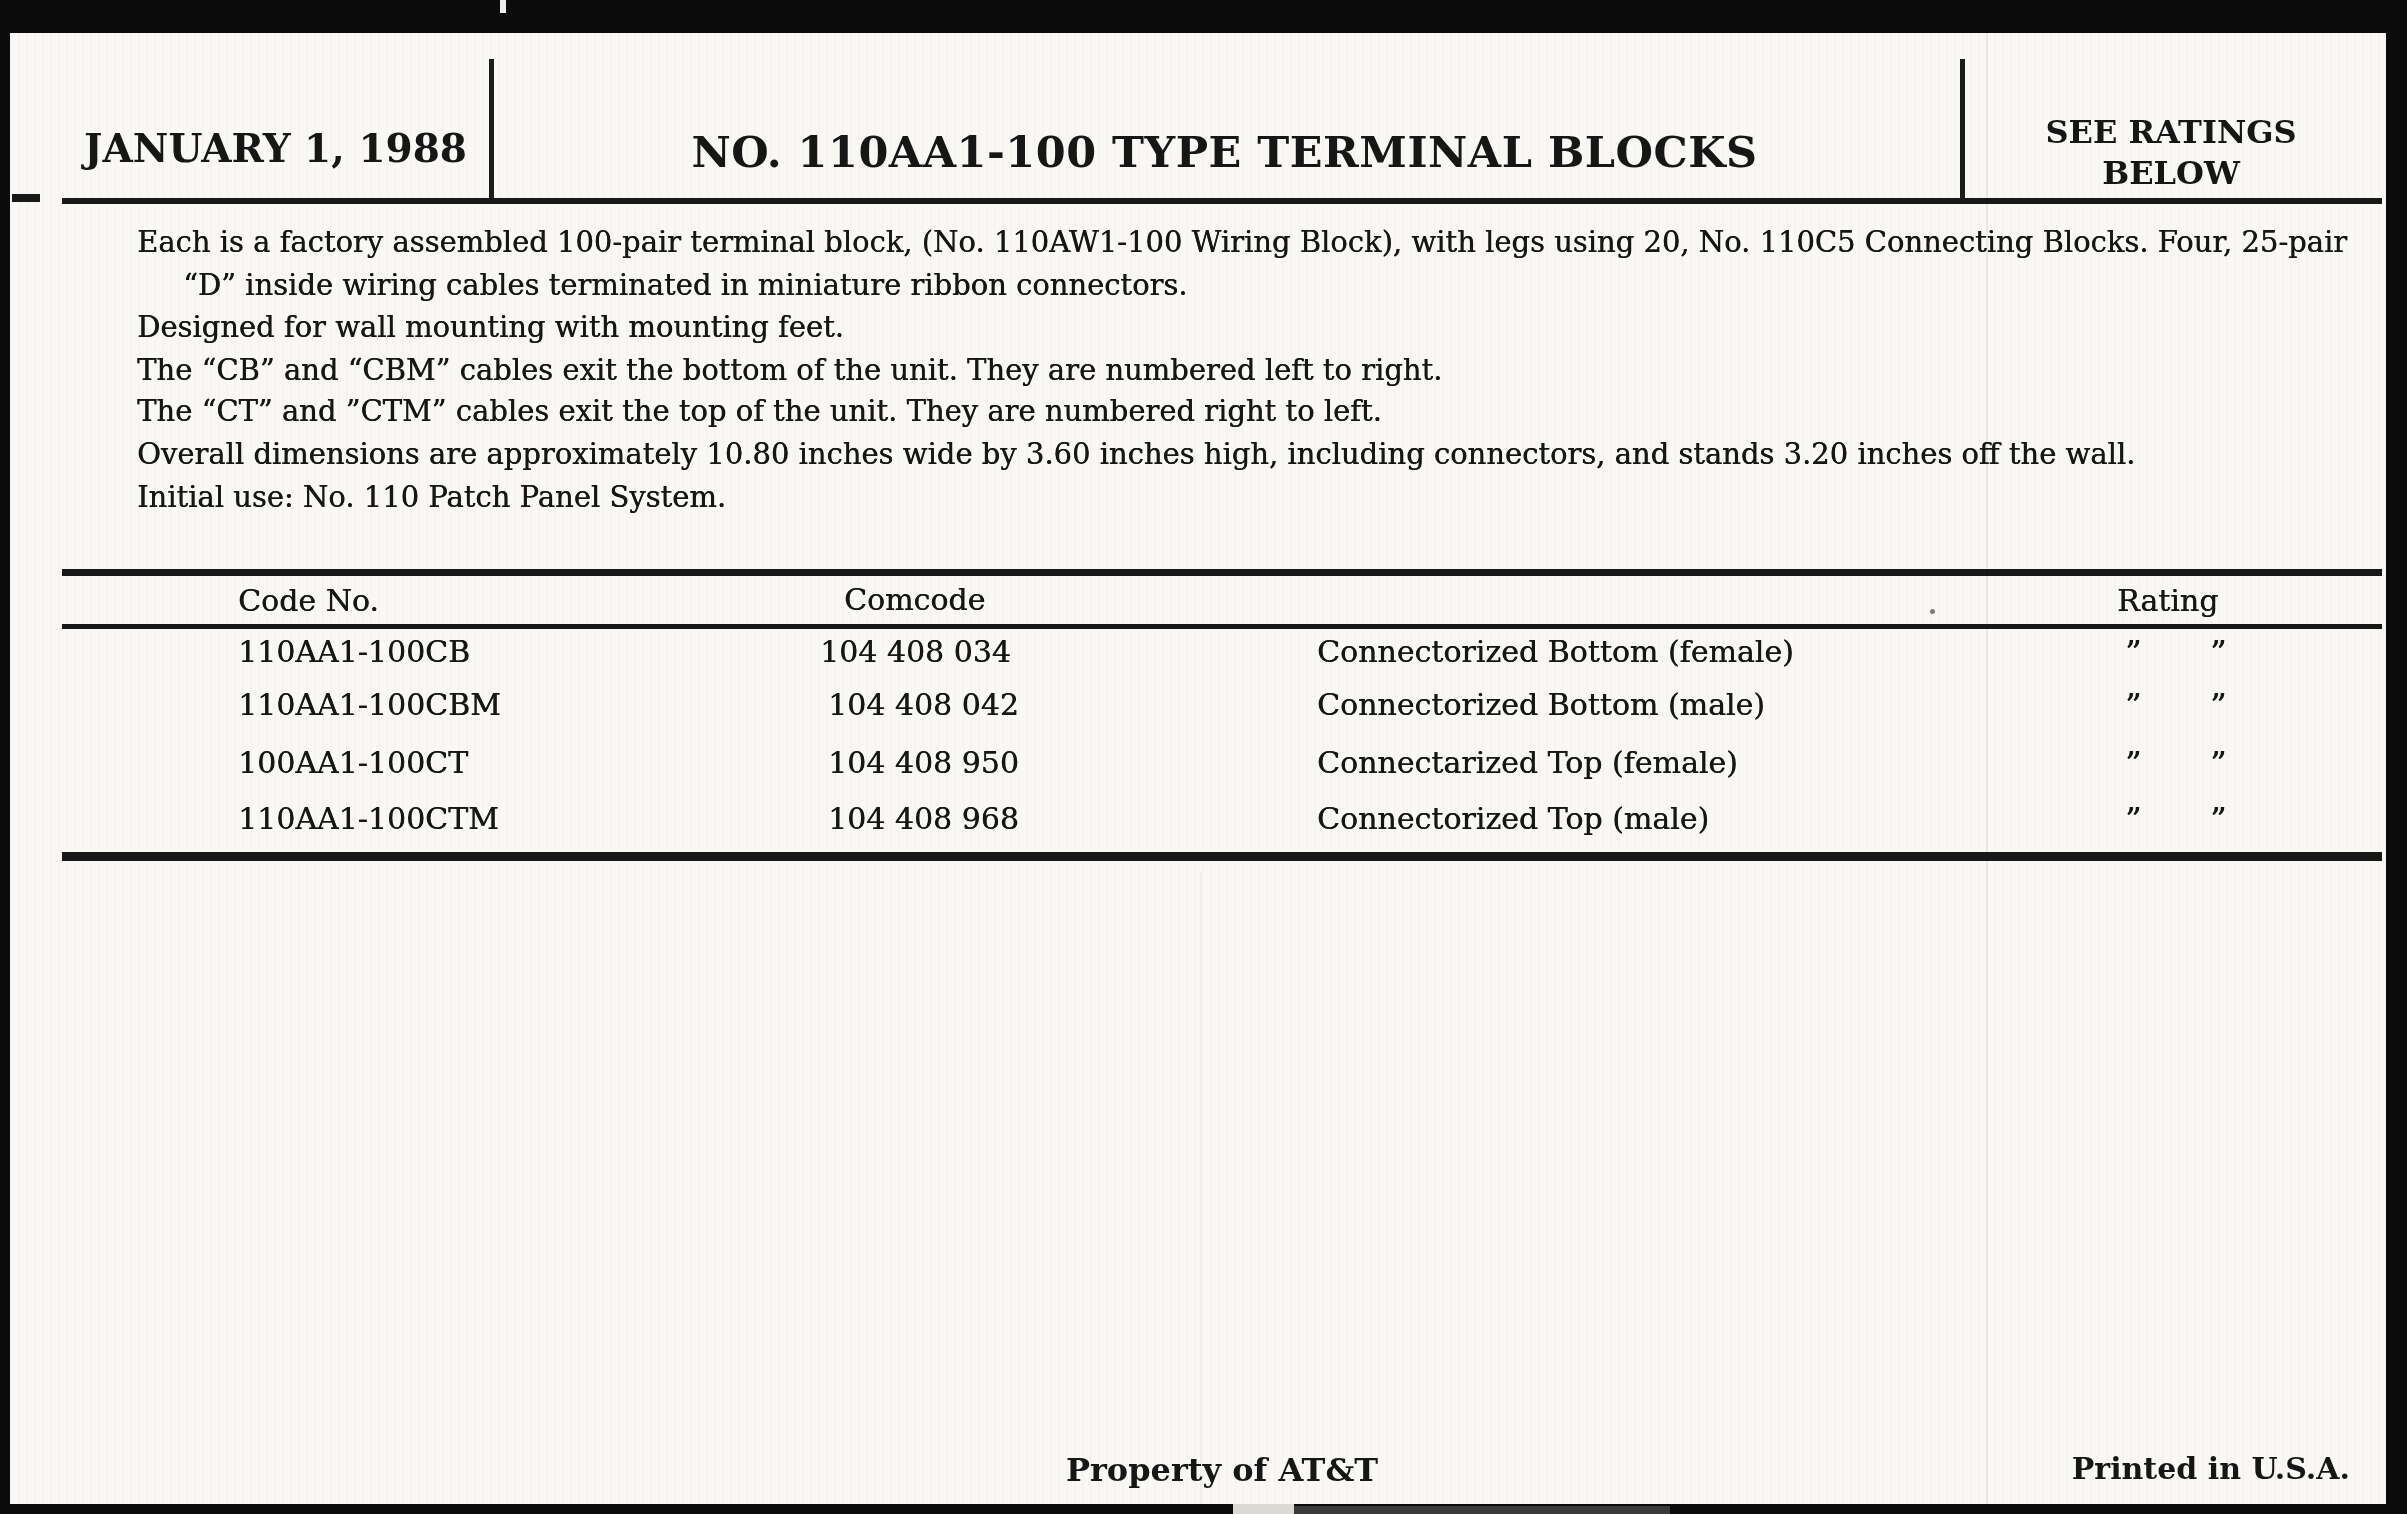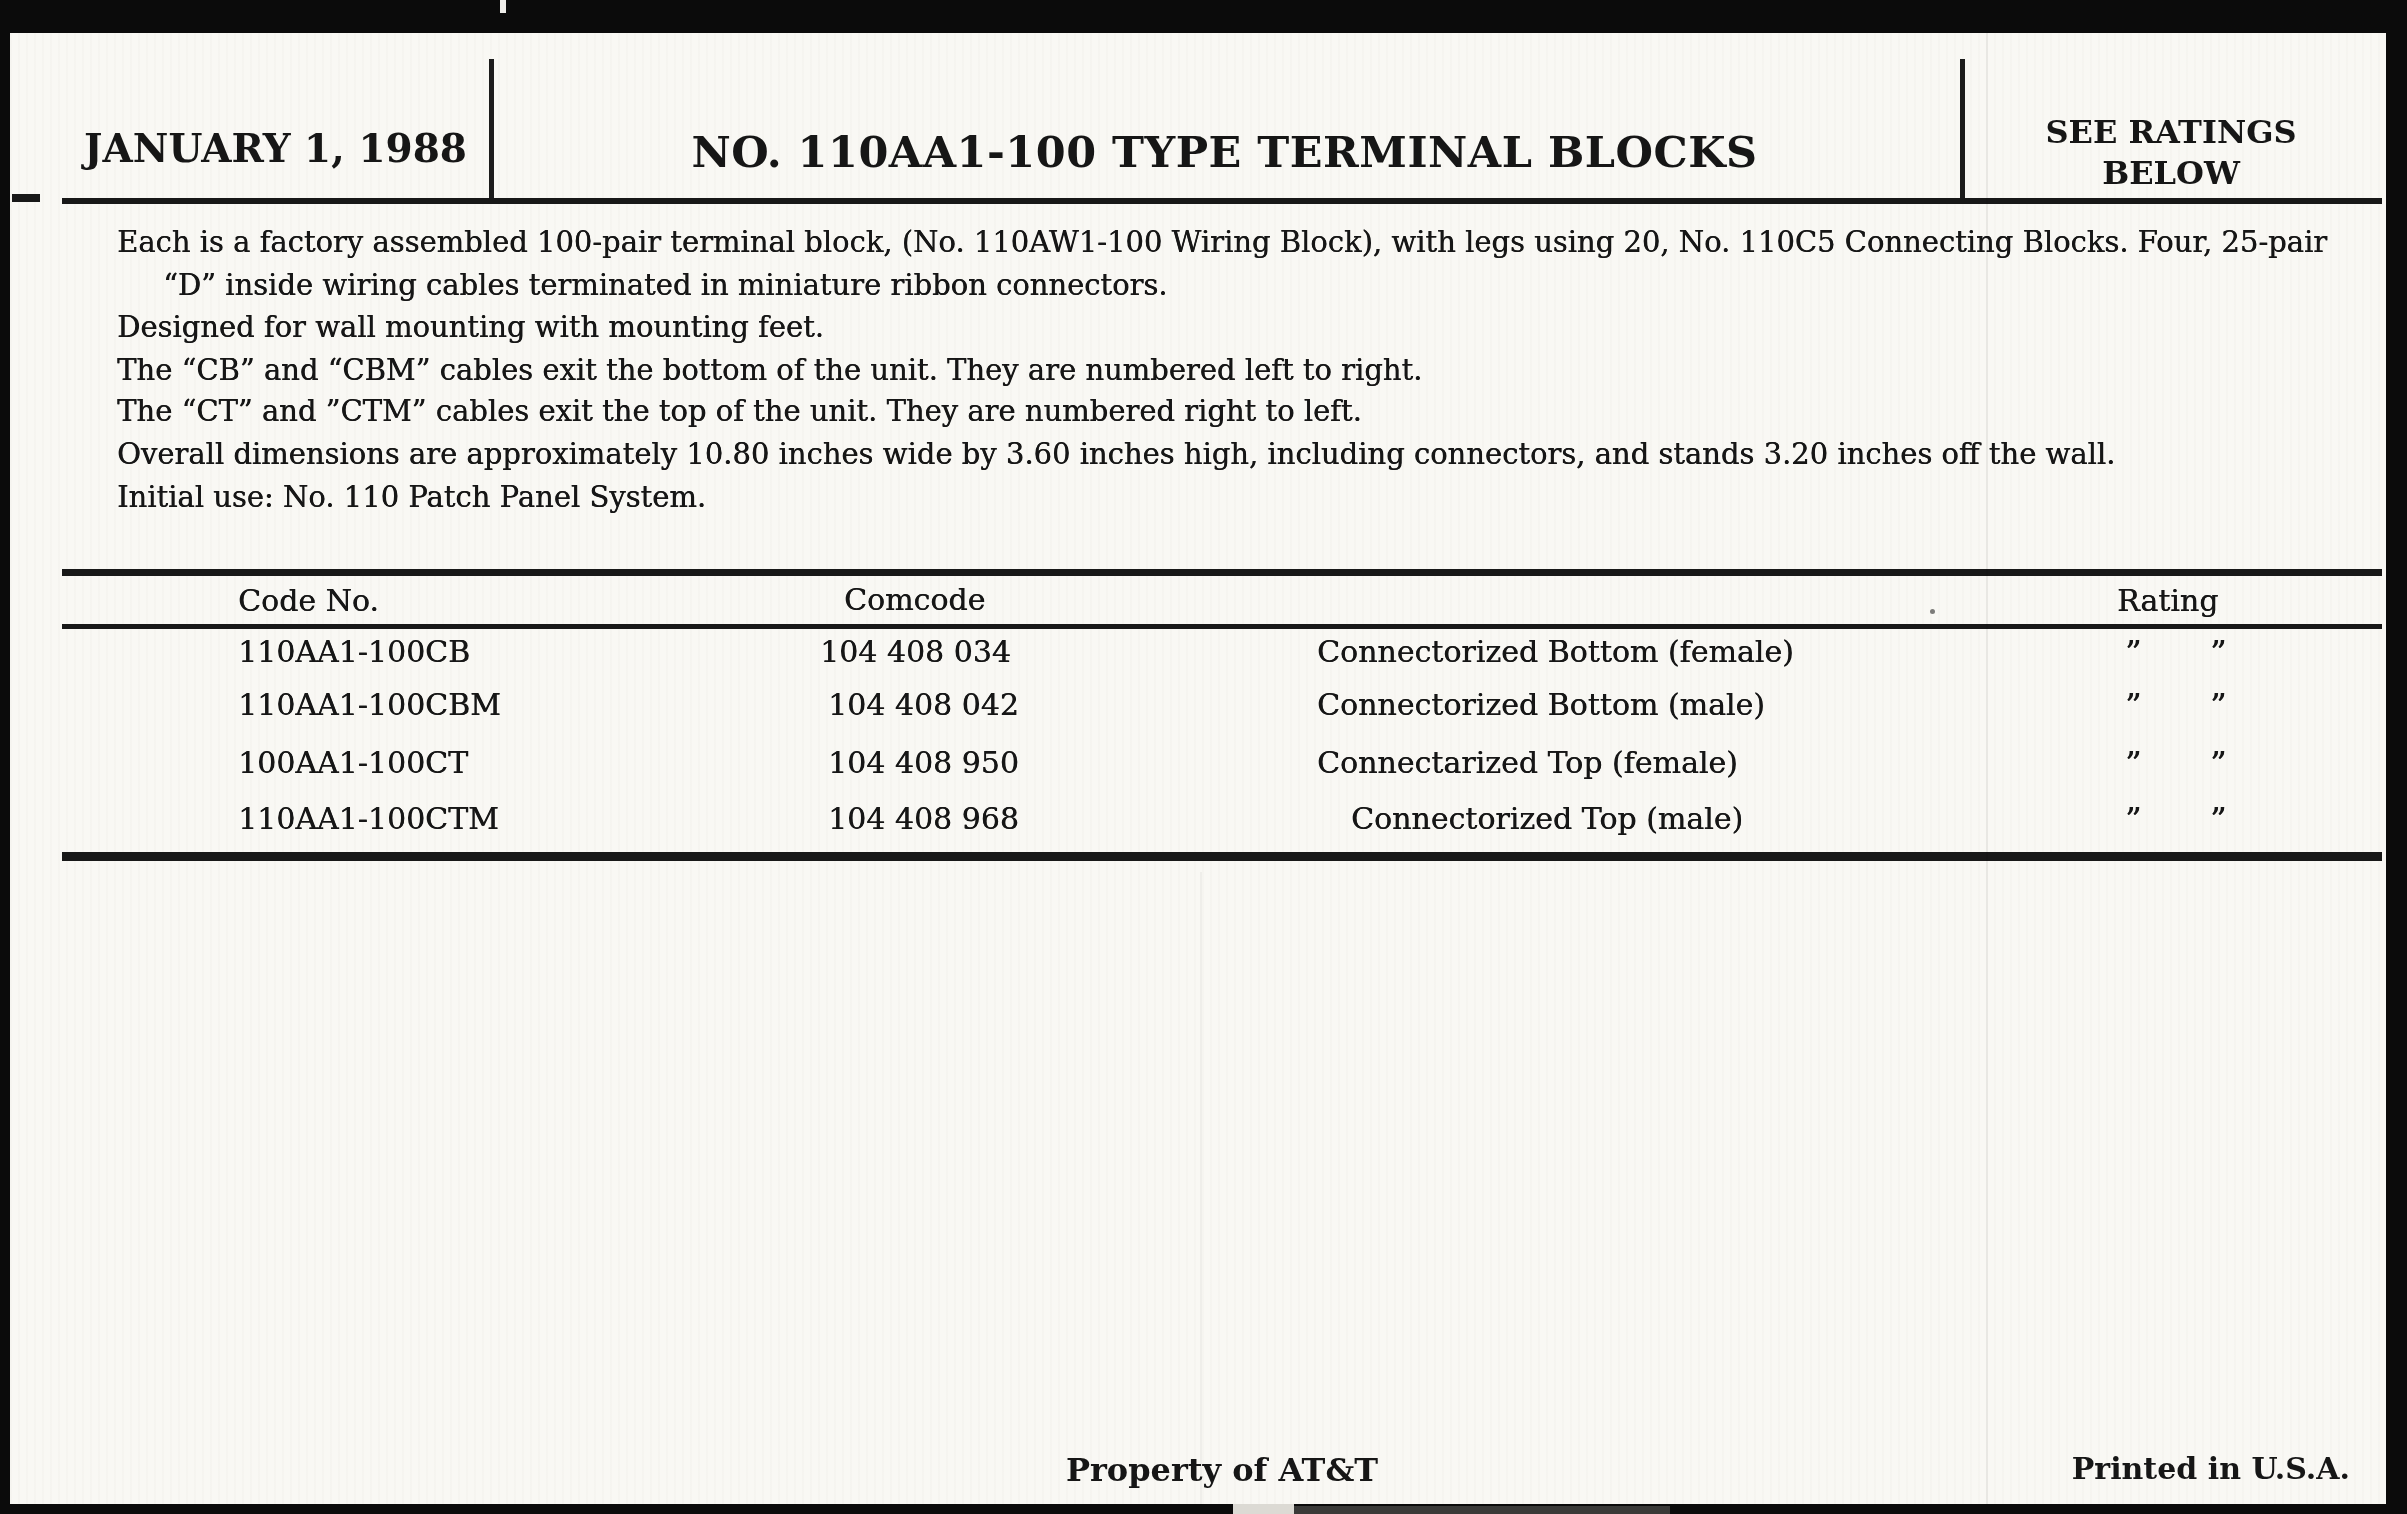--- a/index.html
+++ b/index.html
@@ -16,21 +16,21 @@
   }
   .abs{position:absolute;white-space:nowrap;}
   .rule{position:absolute;background:#181818;}
   .vline{position:absolute;background:#1c1c1c;}
   .t{text-shadow:0.4px 0 0 currentColor;}
   .bold{font-weight:700;}
   .center{text-align:center;}
   .hdr-date{left:52px;top:93px;width:427px;height:44px;line-height:44px;font-size:39px;}
   .hdr-title{left:479px;top:94px;width:1471px;height:50px;line-height:50px;font-size:43px;letter-spacing:0.5px;}
   .hdr-ratings{left:1950px;top:79px;width:422px;line-height:41px;font-size:32px;}
-  .desc{font-size:29px;line-height:42px;}
+  .desc{font-size:29px;line-height:42px;margin-left:20px;}
   .tbl-cell{font-size:30px;line-height:42px;}
   .ditto{font-size:32px;line-height:38px;}
   .artifact{position:absolute;}
 </style>
 </head>
 <body>
 
 <div id="canvas">
 
   <div class="page">
@@ -85,21 +85,21 @@
       <div class="abs t tbl-cell" style="left:228px;top:709px;">100AA1-100CT</div>
       <div class="abs t tbl-cell" style="left:818px;top:709px;">104 408 950</div>
       <div class="abs t tbl-cell" style="left:1307px;top:709px;">Connectarized Top (female)</div>
       <div class="abs t ditto" style="left:2115px;top:711px;">”</div>
       <div class="abs t ditto" style="left:2200px;top:711px;">”</div>
     </div>
 
     <div>
       <div class="abs t tbl-cell" style="left:228px;top:765px;">110AA1-100CTM</div>
       <div class="abs t tbl-cell" style="left:818px;top:765px;">104 408 968</div>
-      <div class="abs t tbl-cell" style="left:1307px;top:765px;margin-left:34px;">Connectorized Top (male)</div>
+      <div class="abs t tbl-cell" style="left:1307px;top:765px;">Connectorized Top (male)</div>
       <div class="abs t ditto" style="left:2115px;top:767px;">”</div>
       <div class="abs t ditto" style="left:2200px;top:767px;">”</div>
     </div>
 
     <div class="abs center bold" style="left:52px;top:1418px;width:2320px;font-size:32px;">Property of AT&amp;T</div>
     <div class="abs bold" style="right:36px;top:1418px;font-size:30px;">Printed in U.S.A.</div>
 
     <div class="artifact" style="left:1976px;top:0;width:2px;height:1471px;background:rgba(0,0,0,0.05);"></div>
     <div class="artifact" style="left:1190px;top:839px;width:2px;height:633px;background:rgba(0,0,0,0.04);"></div>
     <div class="artifact" style="left:1920px;top:576px;width:5px;height:5px;border-radius:50%;background:rgba(0,0,0,0.5);"></div>

